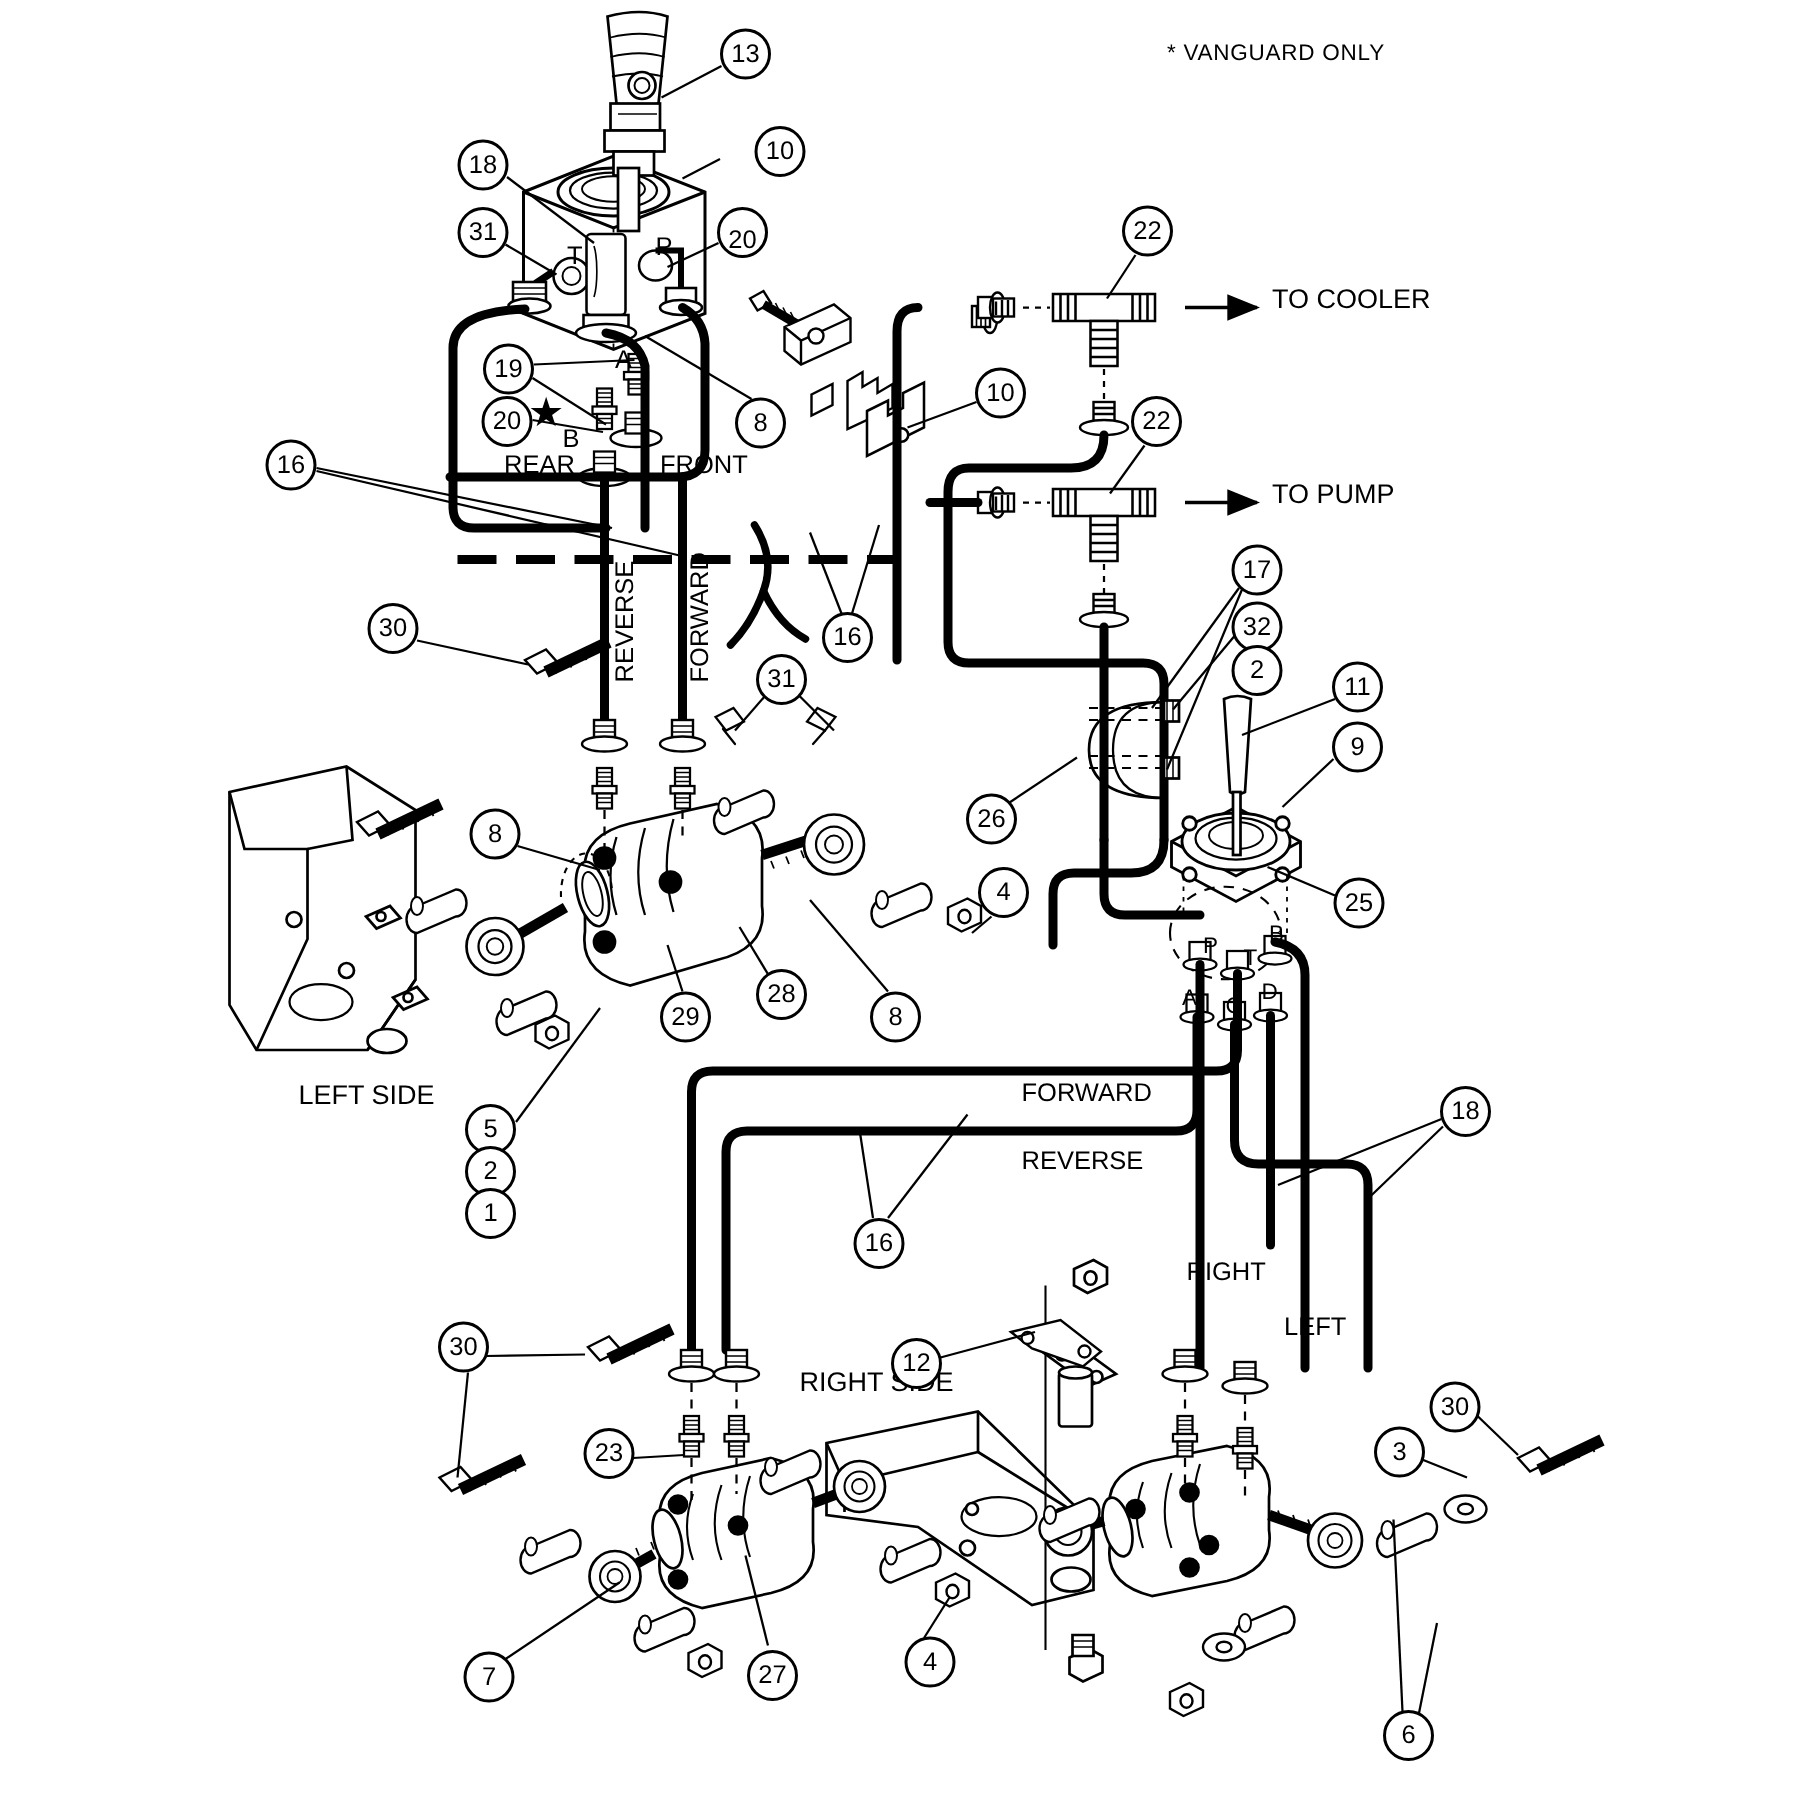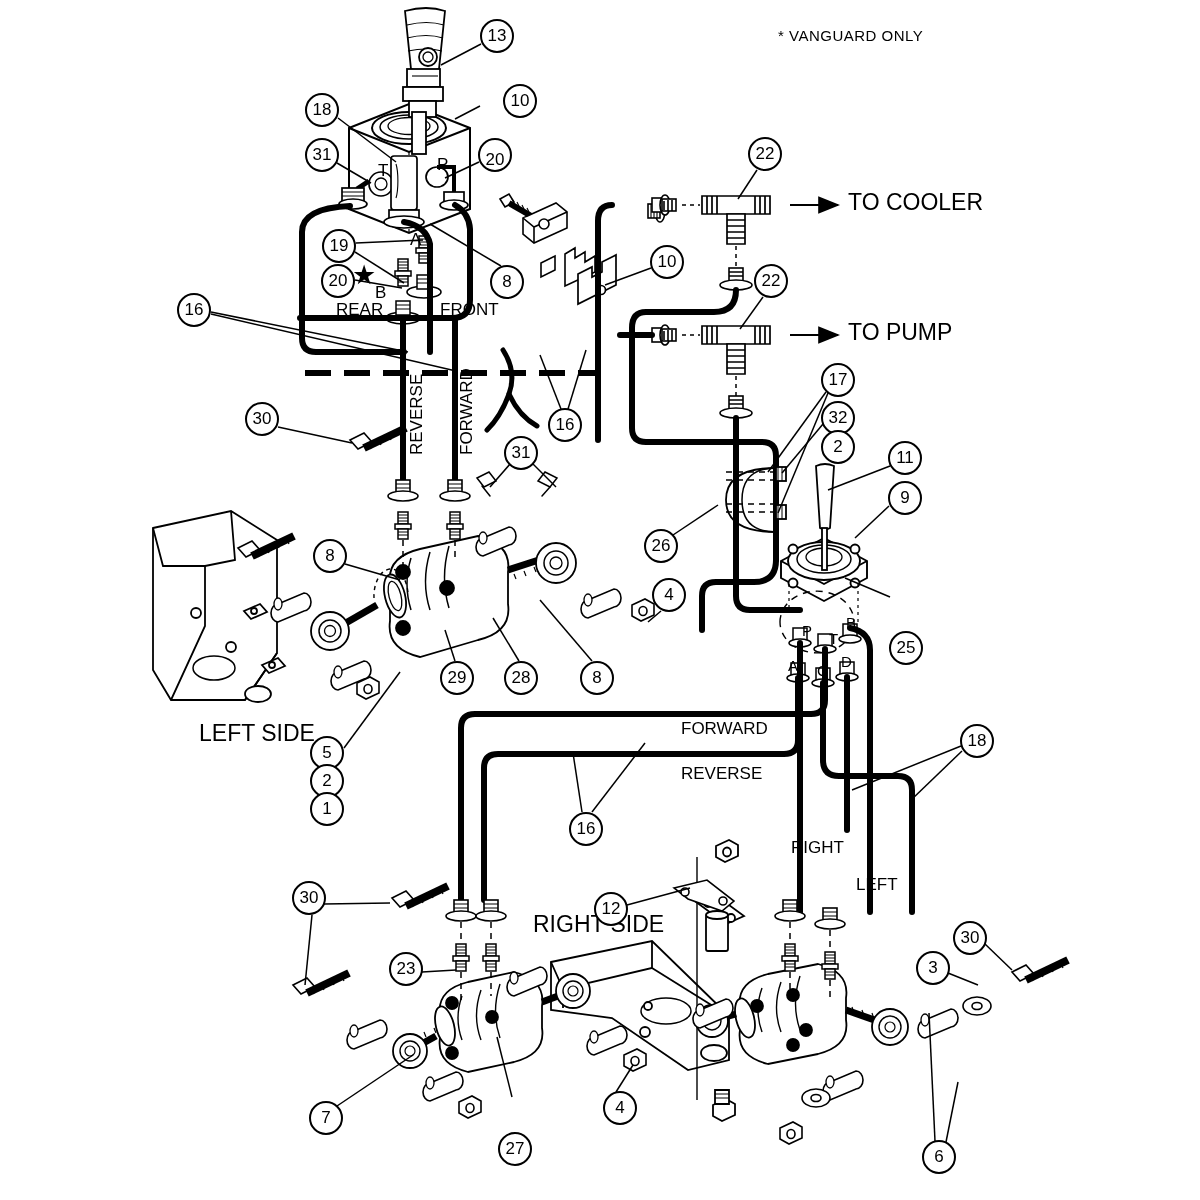--- a/index.html
+++ b/index.html
@@ -2,21 +2,21 @@
 <html><head>
 <meta charset="utf-8">
 <style>
   html,body{margin:0;padding:0;background:#ffffff;}
   #page{position:relative;width:1200px;height:1200px;background:#ffffff;
         font-family:"Liberation Sans",sans-serif;overflow:hidden;}
   #art{position:absolute;left:0;top:0;width:1200px;height:1200px;}
   .lbl{position:absolute;font-family:"Liberation Sans",sans-serif;
        color:#000;white-space:nowrap;}
   .hdr{font-size:15px;letter-spacing:.5px;}
-  .big{font-size:23px;}
+  .big{font-size:18px;}
   .med{font-size:17px;}
   .sm{font-size:15px;}
   .rot{transform-origin:0 0;transform:rotate(-90deg);}
   .cal{position:absolute;border:2px solid #000;border-radius:50%;
        background:#fff;display:flex;align-items:center;justify-content:center;
        font-size:17px;color:#000;box-sizing:border-box;}
 </style>
 </head>
 <body>
 
@@ -590,30 +590,30 @@
       </div>
       <div class="cal" style="left: 888px; top: 481px; width: 34px; height: 34px;">
         <span>9</span>
       </div>
       <div class="cal" style="left: 644px; top: 529px; width: 34px; height: 34px;">
         <span>26</span>
       </div>
       <div class="cal" style="left: 313px; top: 539px; width: 34px; height: 34px;">
         <span>8</span>
       </div>
-      <div class="cal" style="left: 889px; top: 585px; width: 34px; height: 34px; margin-top: 46px;">
+      <div class="cal" style="left: 889px; top: 585px; width: 34px; height: 34px;">
         <span>25</span>
       </div>
       <div class="cal" style="left: 652px; top: 578px; width: 34px; height: 34px;">
         <span>4</span>
       </div>
       <div class="cal" style="left: 440px; top: 661px; width: 34px; height: 34px;">
         <span>29</span>
       </div>
-      <div class="cal" style="left: 504px; top: 661px; width: 34px; height: 34px;">
+      <div class="cal" style="left: 504px; top: 646px; width: 34px; height: 34px;">
         <span>28</span>
       </div>
       <div class="cal" style="left: 580px; top: 661px; width: 34px; height: 34px;">
         <span>8</span>
       </div>
       <div class="cal" style="left: 310px; top: 736px; width: 34px; height: 34px;">
         <span>5</span>
       </div>
       <div class="cal" style="left: 310px; top: 764px; width: 34px; height: 34px;">
         <span>2</span>
@@ -638,21 +638,21 @@
       </div>
       <div class="cal" style="left: 953px; top: 921px; width: 34px; height: 34px;">
         <span>30</span>
       </div>
       <div class="cal" style="left: 916px; top: 951px; width: 34px; height: 34px;">
         <span>3</span>
       </div>
       <div class="cal" style="left: 309px; top: 1101px; width: 34px; height: 34px;">
         <span>7</span>
       </div>
-      <div class="cal" style="left: 498px; top: 1132px; width: 34px; height: 34px;">
+      <div class="cal" style="left: 498px; top: 1100px; width: 34px; height: 34px;">
         <span>27</span>
       </div>
       <div class="cal" style="left: 603px; top: 1091px; width: 34px; height: 34px;">
         <span>4</span>
       </div>
       <div class="cal" style="left: 922px; top: 1140px; width: 34px; height: 34px;">
         <span>6</span>
       </div>
     </div>
 

